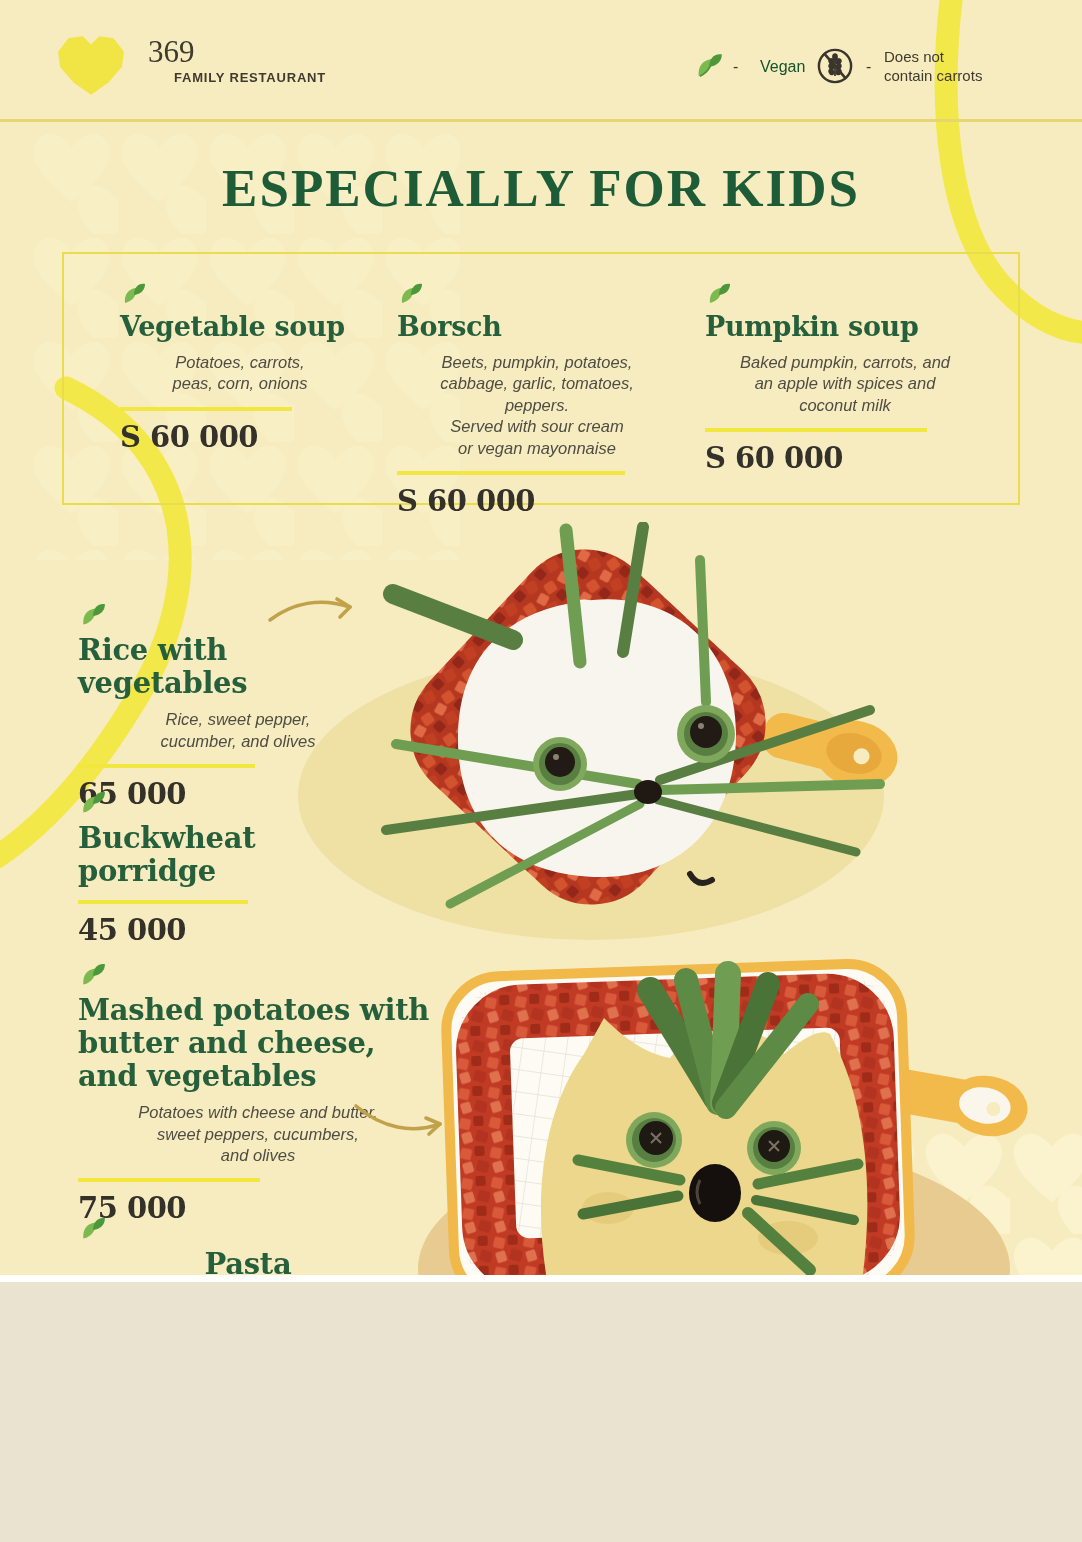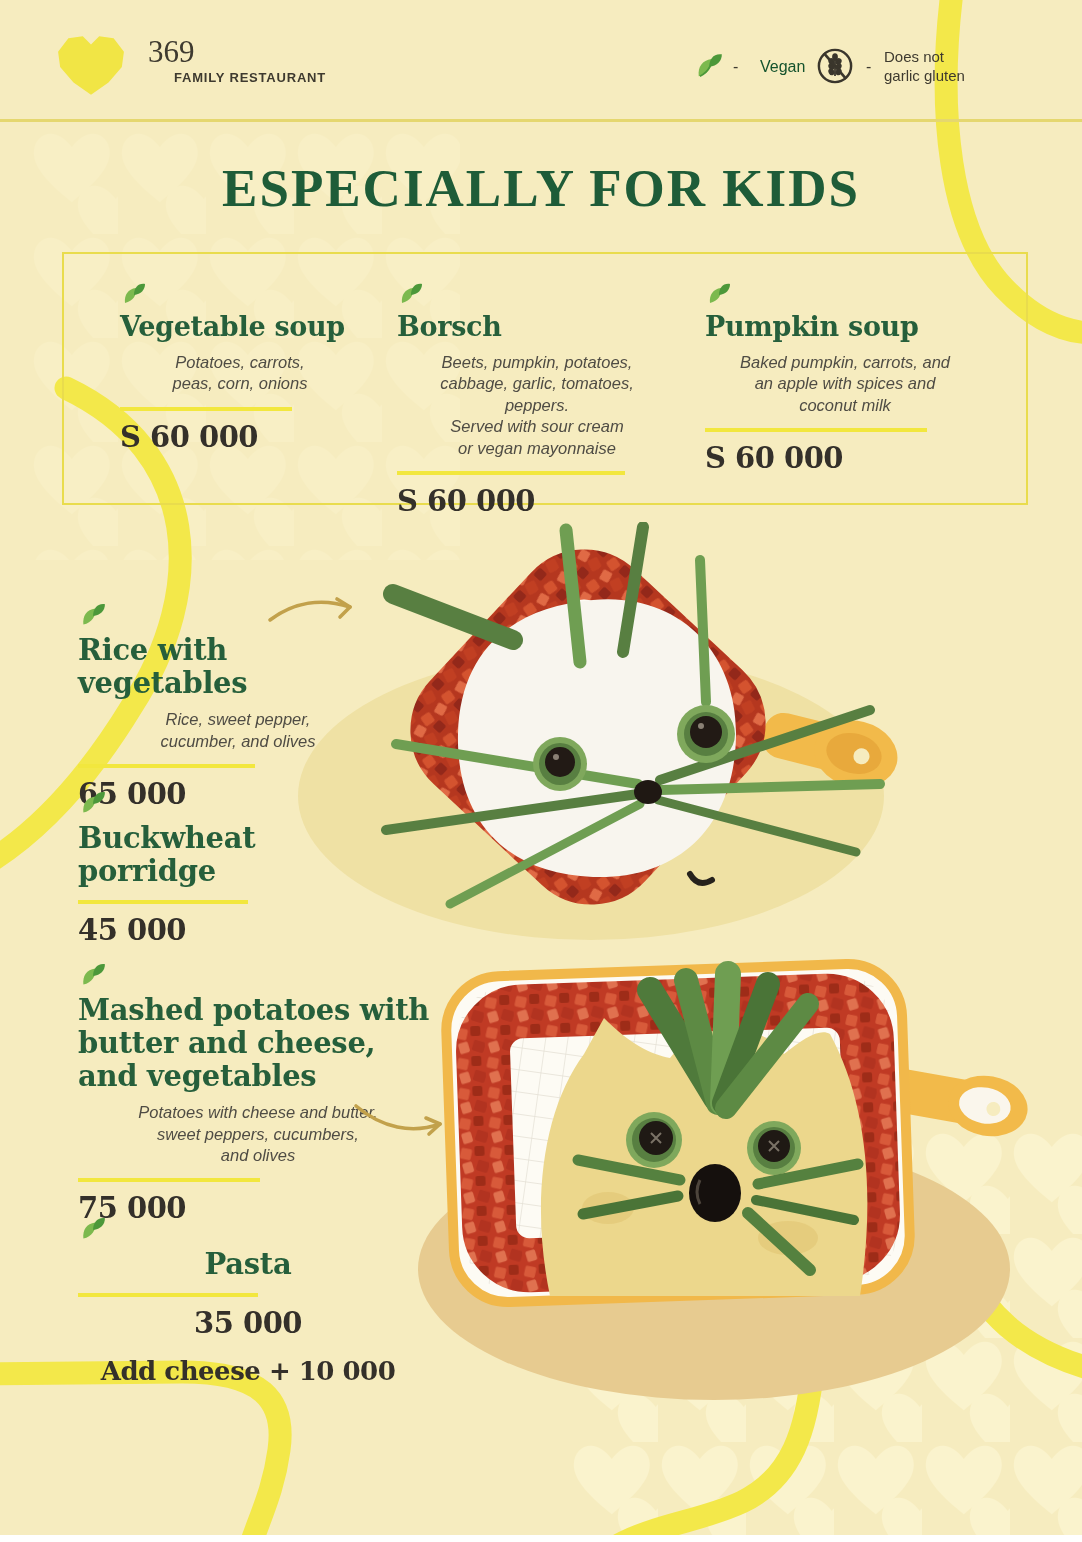--- a/index.html
+++ b/index.html
@@ -1,16 +1,16 @@
 <!DOCTYPE html>
 <html><head>
 <meta charset="utf-8">
 <style>
   html,body{margin:0;padding:0;background:#e9e3cf;}
-  .page{position:relative;width:1082px;height:1542px;margin:0 auto;background:#f6ecbf;overflow:hidden;
+  .page{position:relative;width:1082px;height:1282px;margin:0 auto;background:#f6ecbf;overflow:hidden;
         font-family:"Liberation Sans",sans-serif;}
   .abs{position:absolute;}
   
   .watermark{z-index:0;pointer-events:none;}
   .decor{z-index:1;pointer-events:none;}
   .shadow-ellipse{z-index:1;border-radius:50%;}
   .photo{z-index:2;}
   .content{z-index:3;}
   
   .logo-number{font-family:"Liberation Serif",serif;font-size:31px;color:#3e3a2f;}
@@ -87,27 +87,27 @@
       <ellipse cx="21.2" cy="14" rx="1.8" ry="2.4" transform="rotate(28 21.2 14)"></ellipse>
       <ellipse cx="14.8" cy="18.6" rx="1.8" ry="2.4" transform="rotate(-28 14.8 18.6)"></ellipse>
       <ellipse cx="21.2" cy="18.6" rx="1.8" ry="2.4" transform="rotate(28 21.2 18.6)"></ellipse>
       <ellipse cx="14.8" cy="23.2" rx="1.8" ry="2.4" transform="rotate(-28 14.8 23.2)"></ellipse>
       <ellipse cx="21.2" cy="23.2" rx="1.8" ry="2.4" transform="rotate(28 21.2 23.2)"></ellipse>
     </g>
     <line x1="8" y1="6.5" x2="28" y2="29.5" stroke="#3a362c" stroke-width="2.4"></line>
   </svg>
   <div class="abs content legend-dash" style="left:866px;top:58px;">-</div>
   <div class="abs content legend-gf" style="left:884px;top:48px;">Does not
-garlic gluten</div>
+contain carrots</div>
 
   <div class="abs content divider" style="left:0;top:119px;width:1082px;"></div>
 
   <div class="abs content page-title" style="left:0;top:158px;">ESPECIALLY FOR KIDS</div>
 
-  <div class="abs content soup-box" style="left:62px;top:252px;width:954px;height:249px;padding-left:8px;">
+  <div class="abs content soup-box" style="left:62px;top:252px;width:954px;height:249px;">
 
     <div class="col" style="left:56px;width:240px;">
       <svg class="leaf" width="26" height="26" viewBox="0 0 26 26">
         <path d="M5 21 C4 13 8 7 16 6 C17 13 13 19 5 21 Z" fill="#7cb94e"></path>
         <path d="M14 13 C14 6 18 1 25 2 C25 8 21 12 14 13 Z" fill="#4c983a"></path>
       </svg>
       <div class="item-name">Vegetable soup</div>
       <div class="item-desc">Potatoes, carrots,
 peas, corn, onions</div>
       <div class="underline" style="width:172px;"></div>

